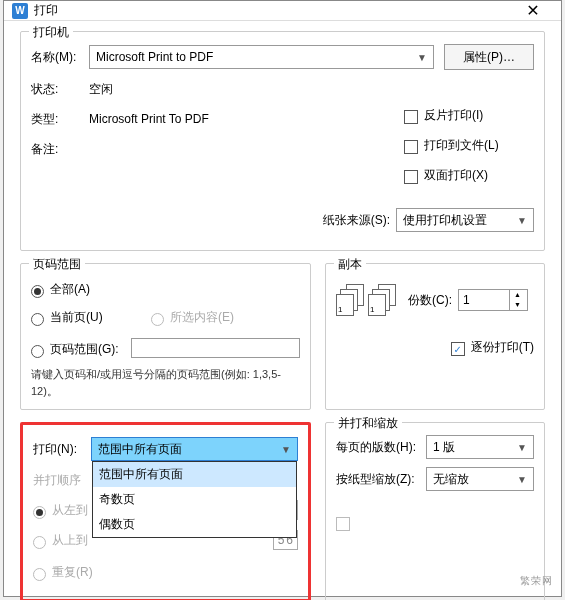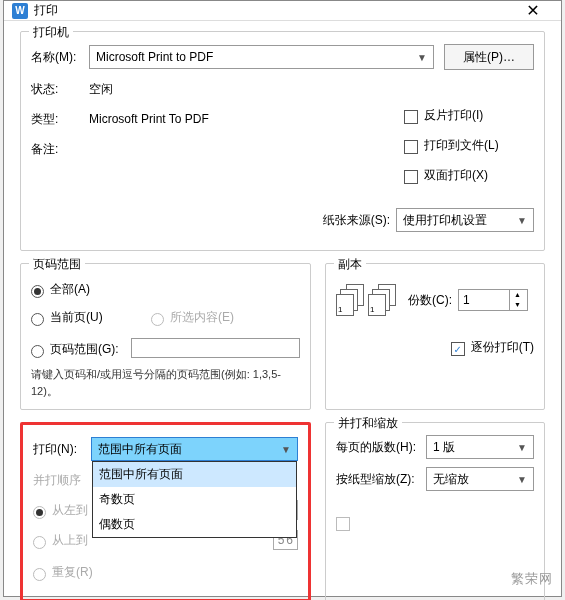--- a/index.html
+++ b/index.html
@@ -33,21 +33,21 @@
 .collate-icon { width: 28px; height: 32px; position: relative; }
 .collate-icon .pg { position: absolute; width: 18px; height: 22px; border: 1px solid #666; background: #fff; font-size: 8px; display: flex; align-items: flex-end; justify-content: flex-start; padding: 1px; }
 .collate-icon .pg.b { top: 0; right: 0; }
 .collate-icon .pg.m { top: 5px; left: 4px; }
 .collate-icon .pg.f { top: 10px; left: 0; }
 .red-box { border: 3px solid #e33; }
 .dropdown-open { position: relative; }
 .dd-list { position: absolute; left: 0; right: 0; top: 23px; background: #fff; border: 1px solid #333; z-index: 10; }
 .dd-list .dd-item { padding: 4px 6px; cursor: pointer; }
 .dd-list .dd-item.hl { background: #cde8ff; }
-.watermark { position: absolute; right: 12px; bottom: 12px; color: #999; font-size: 13px; letter-spacing: 1px; }
+.watermark { position: absolute; right: 12px; bottom: 12px; color: #999; font-size: 10px; letter-spacing: 1px; }
 .nums-icon { display: flex; gap: 2px; border: 1px solid #aaa; padding: 2px 4px; font-size: 8px; color: #888; }
 </style>
 </head>
 <body>
 
 <div class="window">
   <div class="titlebar">
     <div class="app-icon">W</div>
     <div class="tb-title">打印</div>
     <div class="close-x">✕</div>

